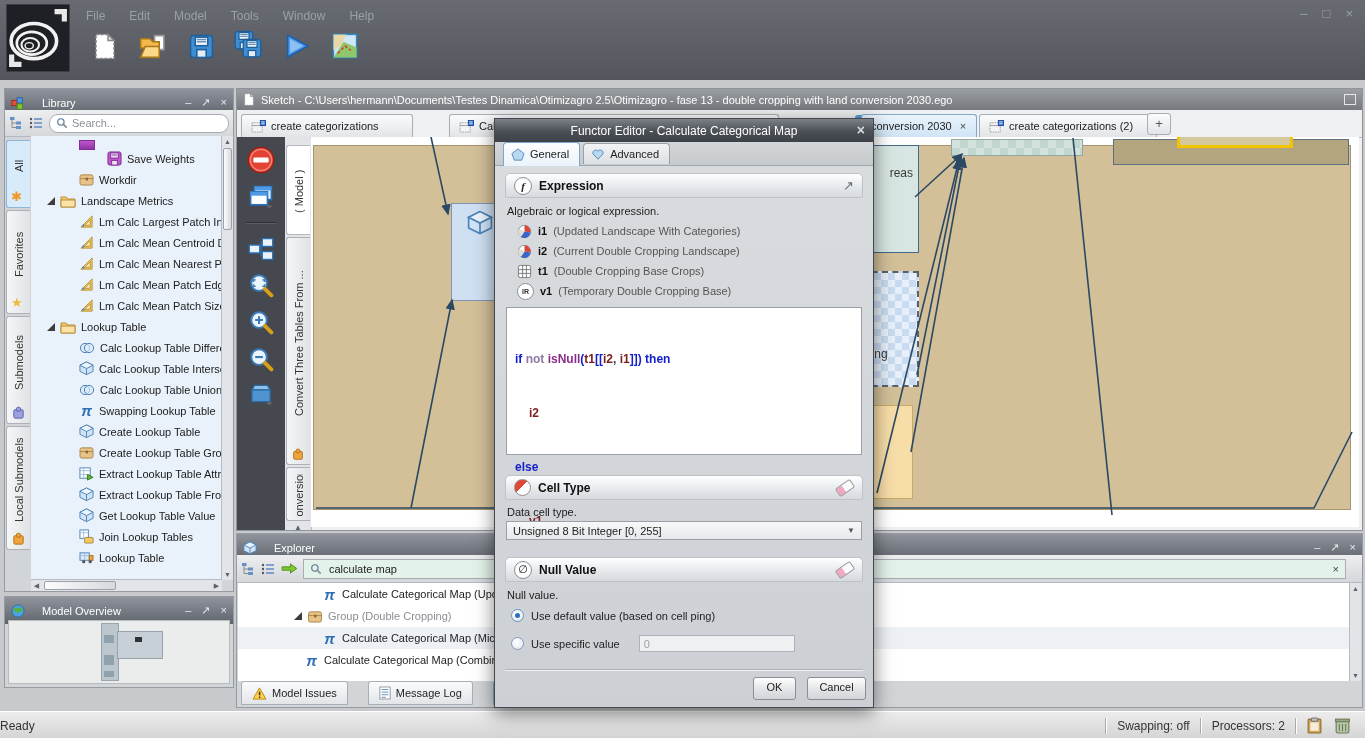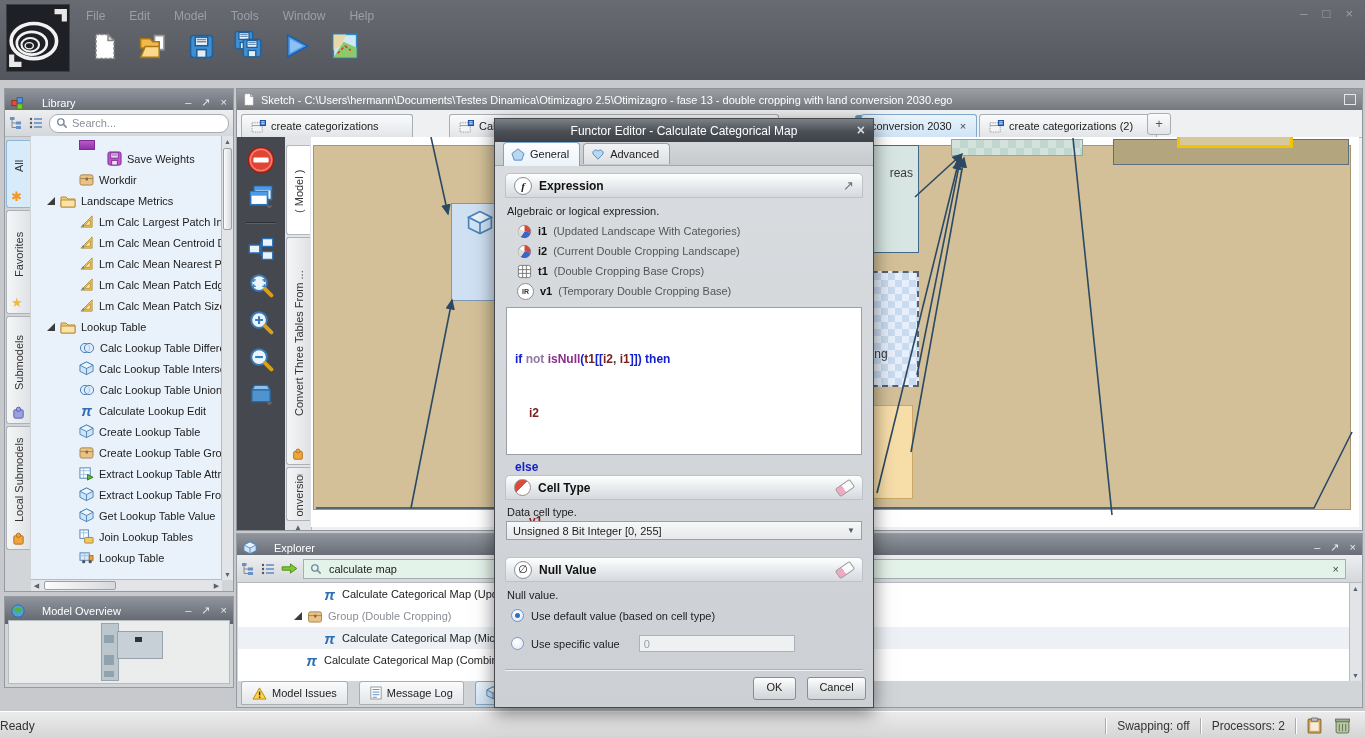--- a/index.html
+++ b/index.html
@@ -94,21 +94,21 @@
   .frag{position:absolute;color:#3a3a3a;font-size:12px}
 
   
   .explorer{left:236px;top:533px;width:1125px;height:173px}
   .explorer .ptool{top:21px;height:27px}
   .exsearch{position:absolute;left:66px;right:16px;top:4px;height:18px;background:#e4f3ea;border:1px solid #a9adb3;
             display:flex;align-items:center;gap:5px;padding:0 6px}
   .extree{position:absolute;left:1px;top:49px;right:12px;height:98px;background:#fff;overflow:hidden}
   .erow{height:22px;display:flex;align-items:center;gap:5px;white-space:nowrap;overflow:hidden}
   .pi-ic{color:#2f6fb5;font-weight:bold;font-size:15px;width:15px;text-align:center;flex:none;font-style:italic}
-  .extabs{position:absolute;left:4px;top:147px;height:24px;display:flex;gap:11px;align-items:flex-end}
+  .extabs{position:absolute;left:4px;top:147px;height:24px;display:flex;gap:20px;align-items:flex-end}
   .extab{height:22px;display:flex;align-items:center;gap:5px;padding:0 10px;
          background:linear-gradient(#fafbfc,#e2e5e8);border:1px solid #a9aeb5;border-radius:3px 3px 0 0}
   .extab.sel{background:linear-gradient(#eaf4fc,#cfe4f6);border-color:#7fa8cc}
 
   
   .statusbar{left:0;top:711px;width:1365px;height:27px;background:linear-gradient(#ececec,#d4d4d4);
              border-top:1px solid #fff;display:flex;align-items:center;color:#333}
   .statusbar .sep{width:1px;height:16px;background:#aaa;border-right:1px solid #fff;margin:0 10px}
 
   
@@ -588,21 +588,21 @@
       <div class="lrow" style="padding-left:48px">
           <span>
             <svg width="16" height="12">
               <use href="#s-venn"></use>
             </svg>
           </span>
           <span class="lab">Calc Lookup Table Union</span>
         </div>
       <div class="lrow" style="padding-left:48px">
           <span class="pi-ic">π</span>
-          <span class="lab">Calculate Lookup Edit</span>
+          <span class="lab">Swapping Lookup Table</span>
         </div>
       <div class="lrow" style="padding-left:48px">
           <span>
             <svg width="15" height="15">
               <use href="#s-cube"></use>
             </svg>
           </span>
           <span class="lab">Create Lookup Table</span>
         </div>
       <div class="lrow" style="padding-left:48px">
@@ -999,21 +999,21 @@
     </div>
 
     <div class="ghead" style="top:438px">
       <span class="circ-ic">∅</span>
       <b>Null Value</b>
       <span class="eraser"></span>
     </div>
     <div class="dlabel" style="top:470px">Null value.</div>
     <div class="optrow" style="top:490px">
       <span class="radio sel"></span>
-      <span>Use default value (based on cell type)</span>
+      <span>Use default value (based on cell ping)</span>
     </div>
     <div class="optrow" style="top:516px">
       <span class="radio"></span>
       <span>Use specific value</span>
       <input class="specinput" style="margin-left: 12px;" value="0">
     </div>
     <div class="divider" style="top:550px"></div>
     <div class="ab btn" style="left:258px;top:558px;width:41px;height:21px">OK</div>
     <div class="ab btn" style="left:312px;top:558px;width:57px;height:21px">Cancel</div>
   </div>

